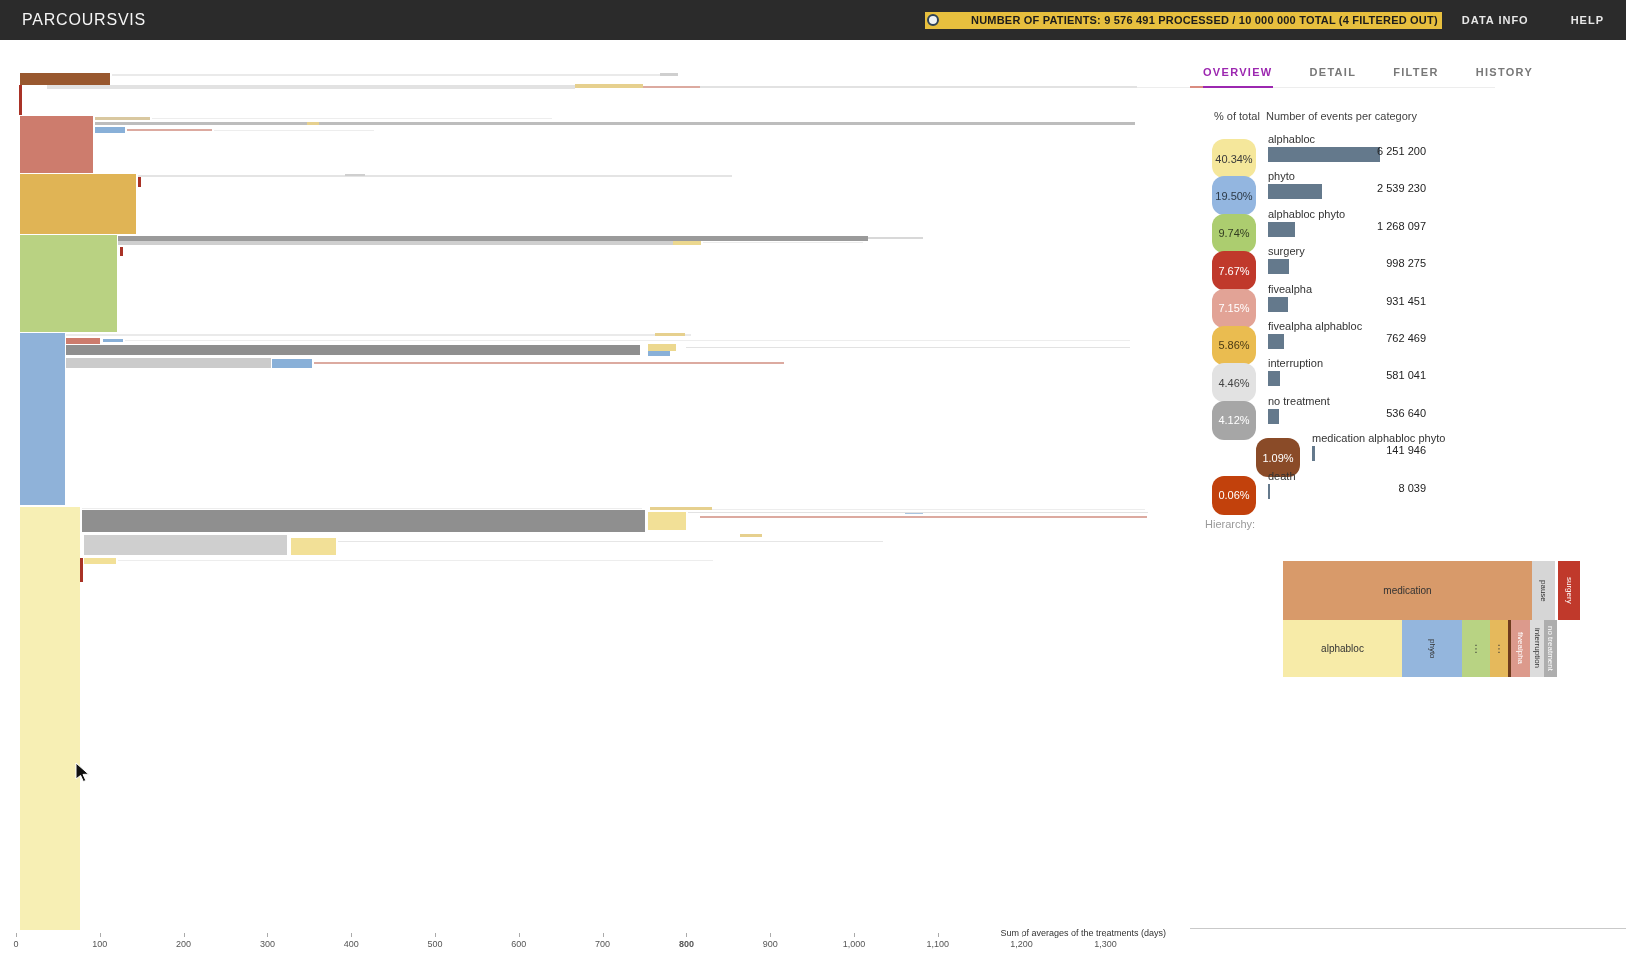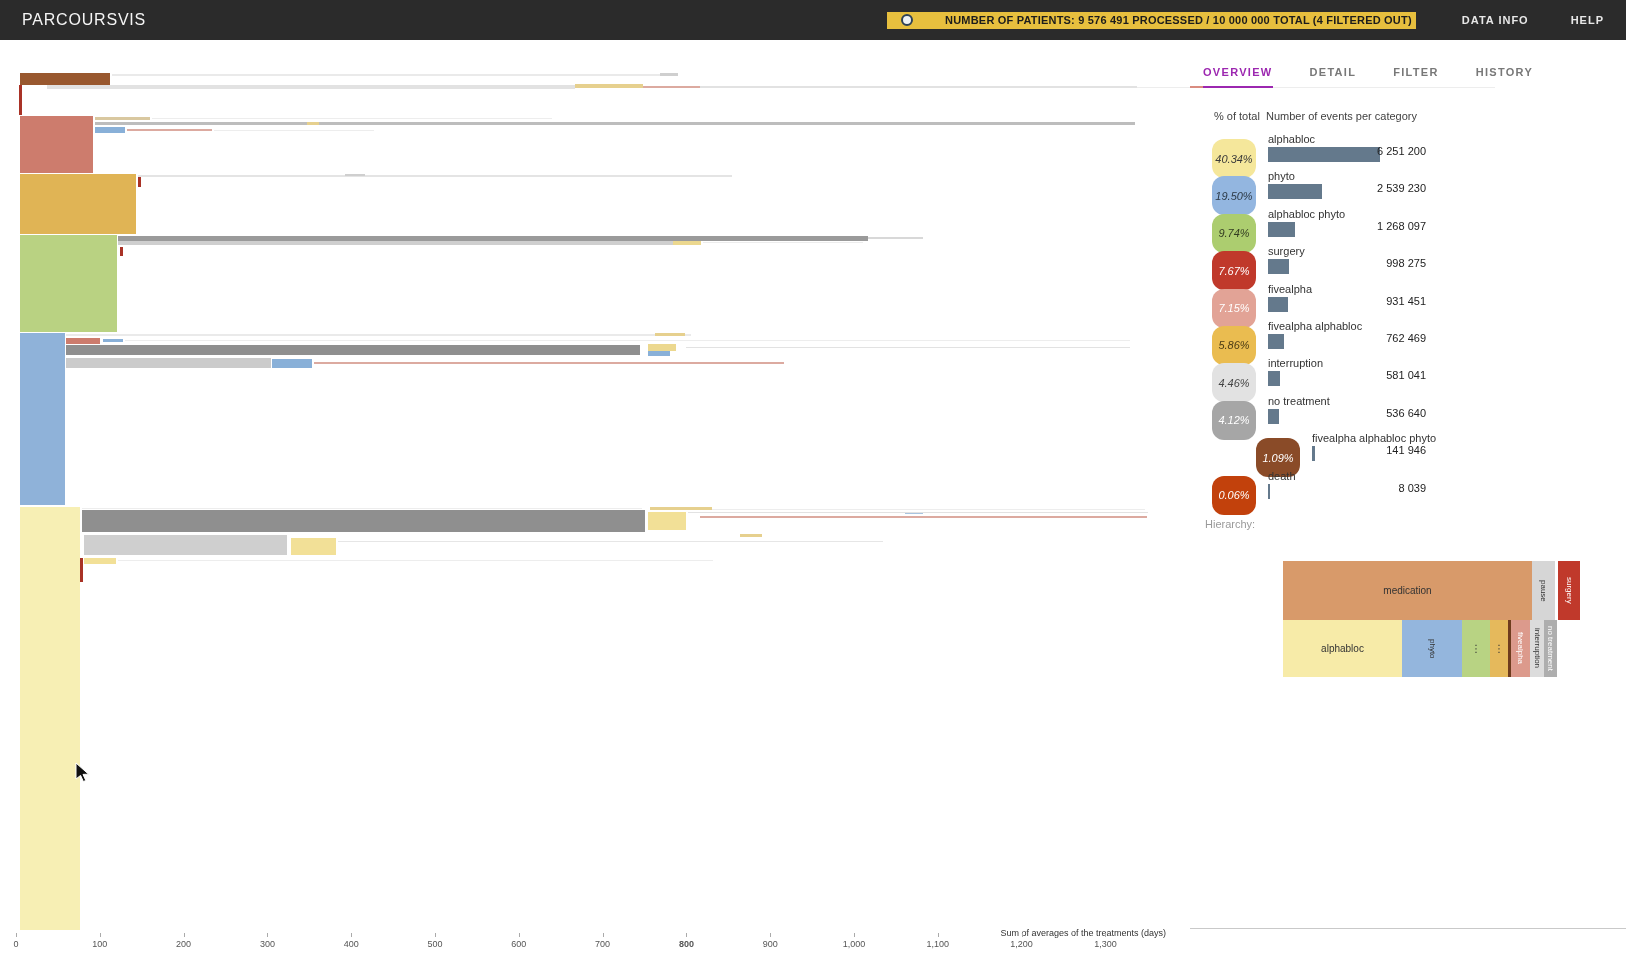--- a/index.html
+++ b/index.html
@@ -3,25 +3,25 @@
 <meta charset="utf-8">
 <style>
   html,body{margin:0;padding:0;background:#fff;}
   body{width:1626px;height:966px;position:relative;overflow:hidden;
        font-family:"Liberation Sans", sans-serif; -webkit-font-smoothing:antialiased;}
 
   
   .topbar{position:absolute;left:0;top:0;width:1626px;height:40px;background:#2b2b2b;
           display:flex;align-items:center;padding:0 22px;box-sizing:border-box;}
   .app-title{color:#f5f5f5;font-size:16px;letter-spacing:.8px;margin-right:auto;}
-  .badge{display:flex;align-items:center;height:15px;padding:1px 4px 1px 14px;
+  .badge{display:flex;align-items:center;height:15px;padding:1px 4px 1px 2px;
          font-size:11px;font-weight:bold;letter-spacing:.2px;white-space:nowrap;gap:28px;}
   .badge .ring{width:8px;height:8px;border-radius:50%;border:2px solid #2e4257;background:#eef2f5;
                margin-right:4px;flex:0 0 auto;}
-  .top-link{color:#e8e8e8;font-size:11px;font-weight:bold;letter-spacing:1px;margin-left:46px;cursor:pointer;}
+  .top-link{color:#e8e8e8;font-size:11px;font-weight:bold;letter-spacing:1px;margin-left:20px;cursor:pointer;}
 
   
   #flame{position:absolute;left:0;top:40px;width:1626px;height:926px;}
   #flame .seg{position:absolute;}
 
   
   .axis-title{position:absolute;top:888px;right:460px;font-size:9px;color:#333;}
   .tick-label{position:absolute;top:899px;transform:translateX(-50%);font-size:9px;color:#555;}
   .tick-mark{position:absolute;top:893px;width:1px;height:4px;background:#aaa;}
 
@@ -34,21 +34,21 @@
   .tab{font-size:11px;font-weight:bold;letter-spacing:1.3px;color:#787878;cursor:pointer;
        padding-bottom:8px;}
   .tab.active{color:#9c27b0;border-bottom:2px solid #9c27b0;}
   .hdr-row{position:absolute;top:50px;left:0;width:100%;font-size:11px;color:#424242;}
   .hdr-pct{position:absolute;left:24px;}
   .hdr-events{position:absolute;left:76px;}
 
   .legend{position:absolute;left:22px;top:73px;width:212px;}
   .legend-row{position:relative;height:37.4px;display:flex;align-items:flex-start;}
   .pill{width:44px;height:39px;border-radius:12px;font-size:11px;display:flex;
-        align-items:center;justify-content:center;margin-top:6px;flex:0 0 auto;cursor:pointer;font-style:italic;}
+        align-items:center;justify-content:center;margin-top:6px;flex:0 0 auto;cursor:pointer;}
   .lg-main{margin-left:12px;display:flex;flex-direction:column;min-width:0;}
   .lg-label{font-size:11px;color:#333;height:14px;white-space:nowrap;}
   .lg-bar{height:15px;}
   .lg-count{position:absolute;right:-2px;top:12px;font-size:11px;color:#222;}
 
   .hier-label{position:absolute;left:15px;top:458px;font-size:11px;color:#9a9a9a;}
   .hierarchy{position:absolute;left:93px;top:501px;}
   .h-row{display:flex;}
   .h-row.r1 .h-block{height:59px;}
   .h-row.r2 .h-block{height:57px;}
@@ -247,21 +247,21 @@
     <div class="lg-main">
       <div class="lg-label">no treatment</div>
       <div class="lg-bar" style="width: 11px; background: rgb(100, 121, 140);"></div>
     </div>
     <div class="lg-count">536 640</div>
   </div>
 
   <div class="legend-row">
     <div class="pill" style="background: rgb(138, 75, 40); color: rgb(255, 255, 255); margin-left: 44px;">1.09%</div>
     <div class="lg-main">
-      <div class="lg-label">fivealpha alphabloc phyto</div>
+      <div class="lg-label">medication alphabloc phyto</div>
       <div class="lg-bar" style="width: 3px; background: rgb(100, 121, 140);"></div>
     </div>
     <div class="lg-count">141 946</div>
   </div>
 
   <div class="legend-row">
     <div class="pill" style="background: #c2410c; color: rgb(255, 255, 255);">0.06%</div>
     <div class="lg-main">
       <div class="lg-label">death</div>
       <div class="lg-bar" style="width: 1.5px; background: rgb(100, 121, 140);"></div>

